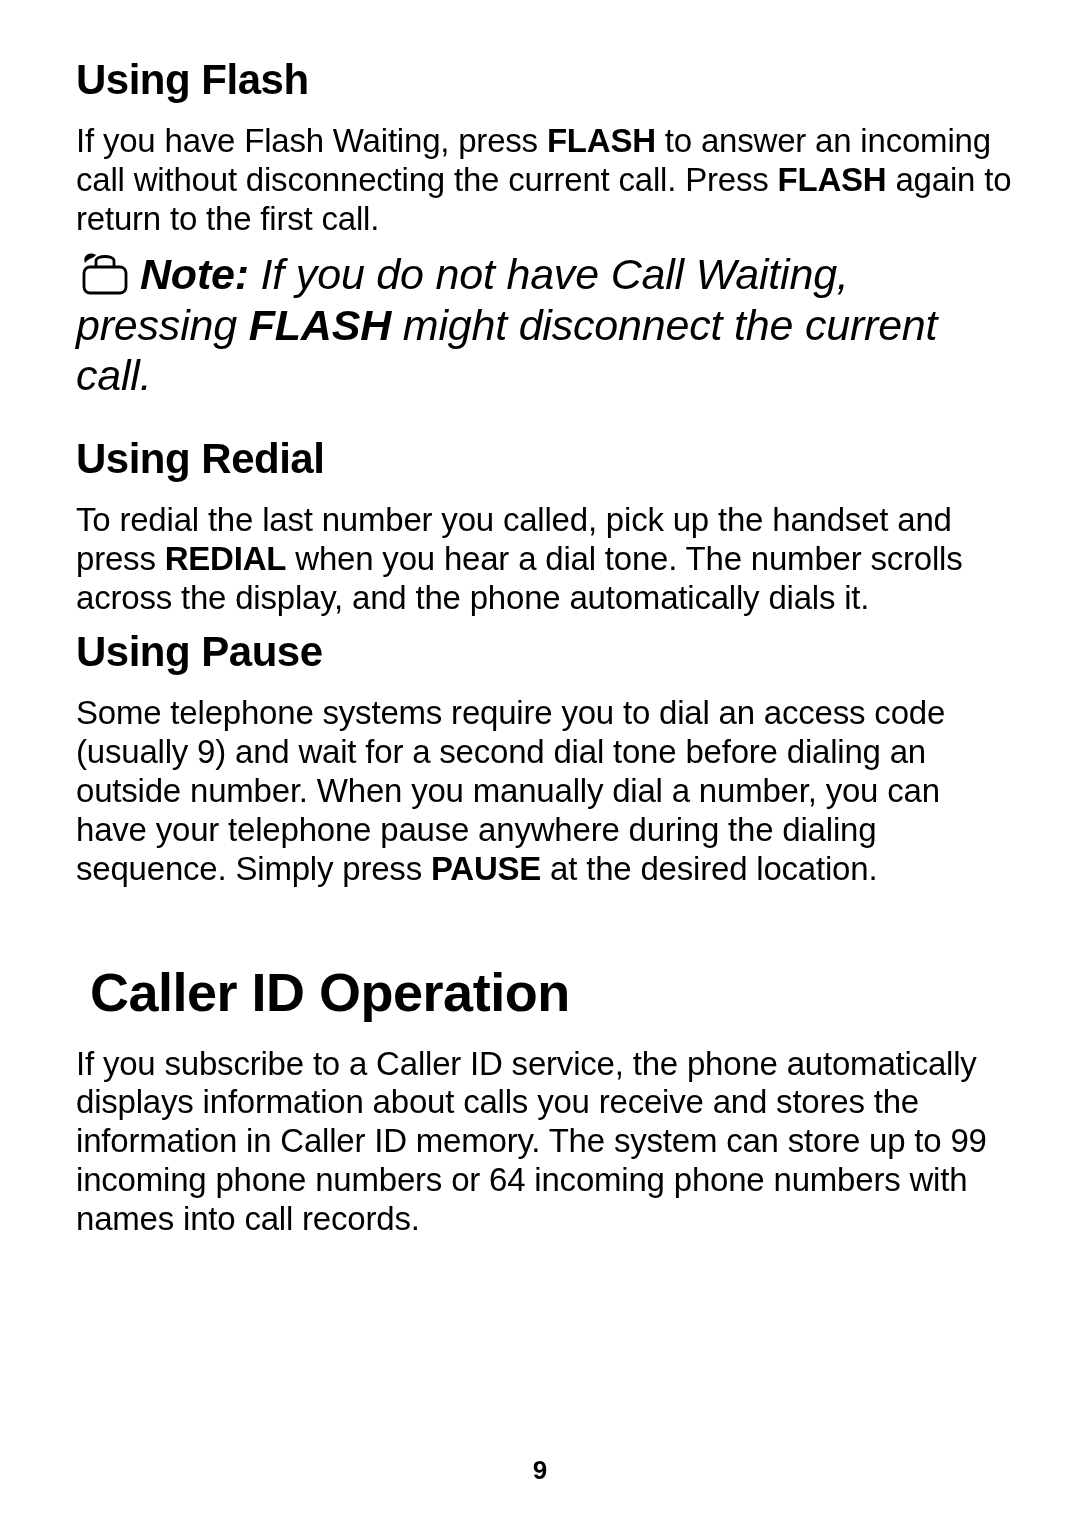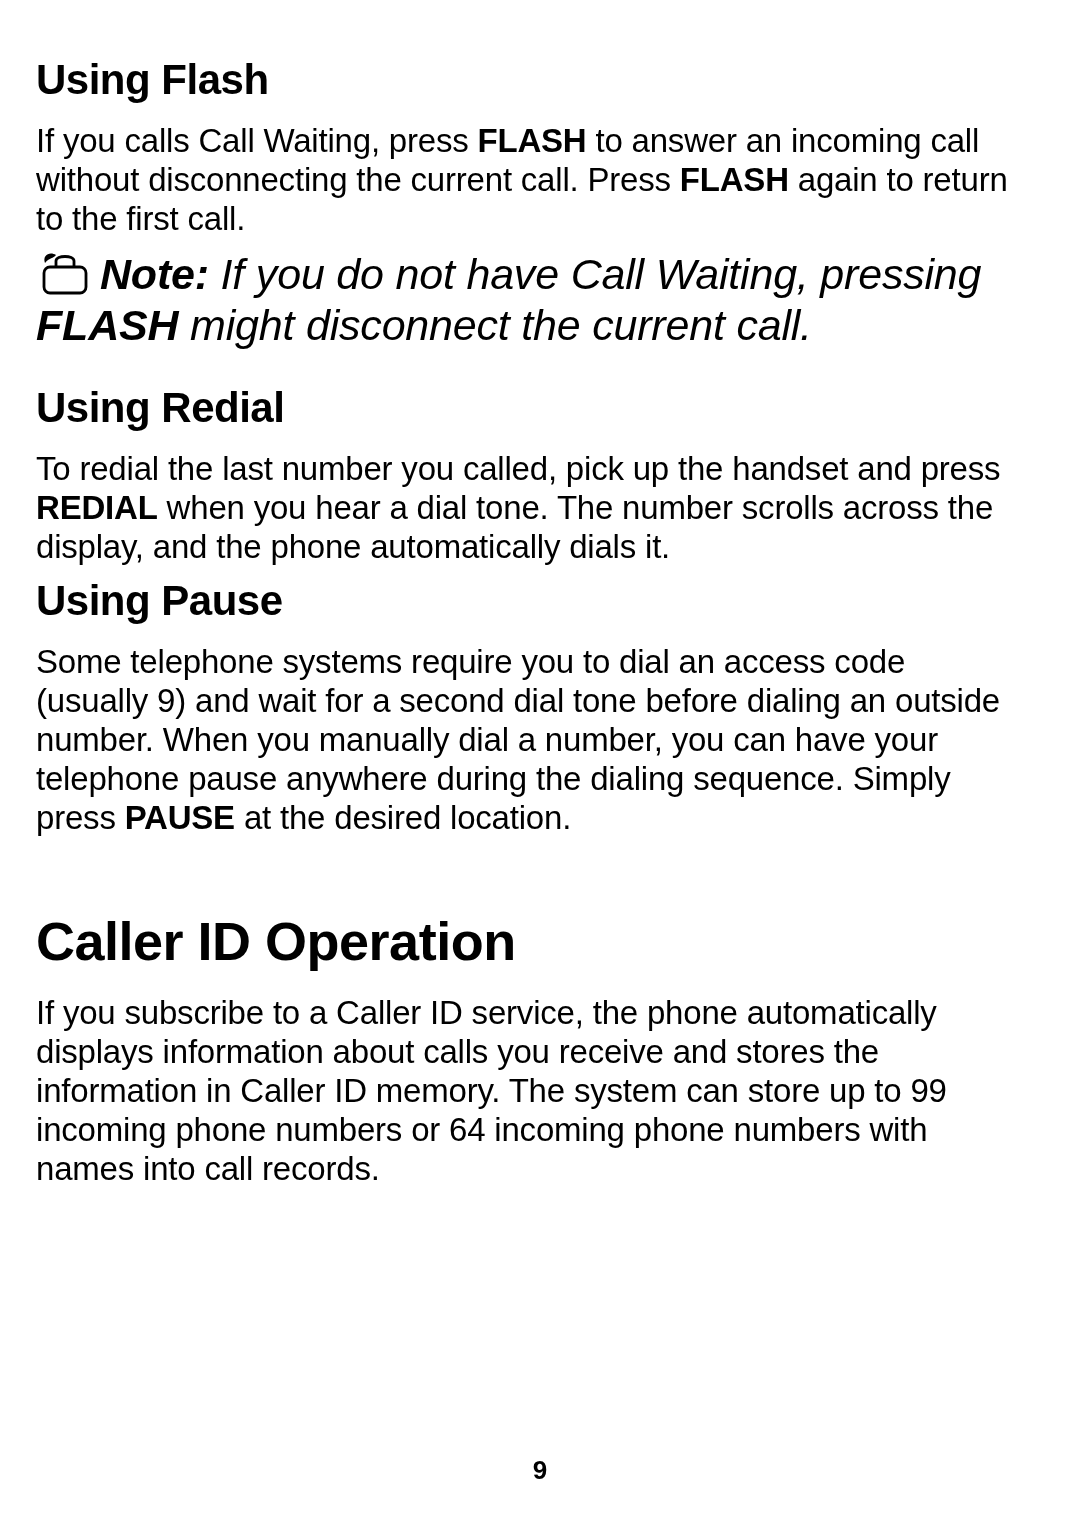--- a/index.html
+++ b/index.html
@@ -8,35 +8,35 @@
     background: #fff;
     color: #000;
     font-family: "Helvetica Neue", Helvetica, Arial, sans-serif;
     -webkit-font-smoothing: antialiased;
     width: 1080px;
   }
   .page {
     box-sizing: border-box;
     width: 1080px;
     min-height: 1522px;
-    padding: 56px 64px 0 36px;
+    padding: 56px 64px 0 76px;
     position: relative;
   }
   h2.section {
     font-family: Arial, Helvetica, sans-serif;
     font-weight: 900;
     font-size: 42px;
     margin: 0 0 18px 0;
     letter-spacing: -0.5px;
   }
   h1.big {
     font-family: Arial, Helvetica, sans-serif;
     font-weight: 900;
     font-size: 54px;
-    margin: 46px 0 22px 0;
+    margin: 46px 0 22px 14px;
     letter-spacing: -0.5px;
   }
   p.body {
     font-weight: 300;
     font-size: 33px;
     line-height: 1.18;
     margin: 0 0 10px 0;
     letter-spacing: -0.2px;
   }
   .strong { font-weight: 700; }
@@ -72,21 +72,21 @@
   }
   .gap-sm { height: 16px; }
 </style>
 </head>
 <body>
 
 <div class="page">
 
   <h2 class="section">Using Flash</h2>
   <p class="body">
-    <span>If you calls Call Waiting, press </span><span class="strong">FLASH</span><span> to answer an incoming call without disconnecting the current call. Press </span><span class="strong">FLASH</span><span> again to return to the first call.</span>
+    <span>If you have Flash Waiting, press </span><span class="strong">FLASH</span><span> to answer an incoming call without disconnecting the current call. Press </span><span class="strong">FLASH</span><span> again to return to the first call.</span>
   </p>
   <div class="note-block">
     <span class="note-text">
       <span class="note-icon">
         <svg viewBox="0 0 58 46">
           <path d="M14 18 h30 a6 6 0 0 1 6 6 v14 a6 6 0 0 1 -6 6 h-30 a6 6 0 0 1 -6 -6 v-14 a6 6 0 0 1 6 -6 z" fill="none" stroke="#000" stroke-width="2.8"></path>
           <path d="M20 18 v-6 c 0 -6 18 -6 18 0 v6" fill="none" stroke="#000" stroke-width="2.8"></path>
           <path d="M9 14 C 6 6, 14 2, 20 6 C 17 10, 14 8, 9 14 Z" fill="#000"></path>
         </svg>
       </span><span class="bolditalic">Note:</span><span> If you do not have Call Waiting, pressing </span><span class="bolditalic">FLASH</span><span> might disconnect the current call.</span>

